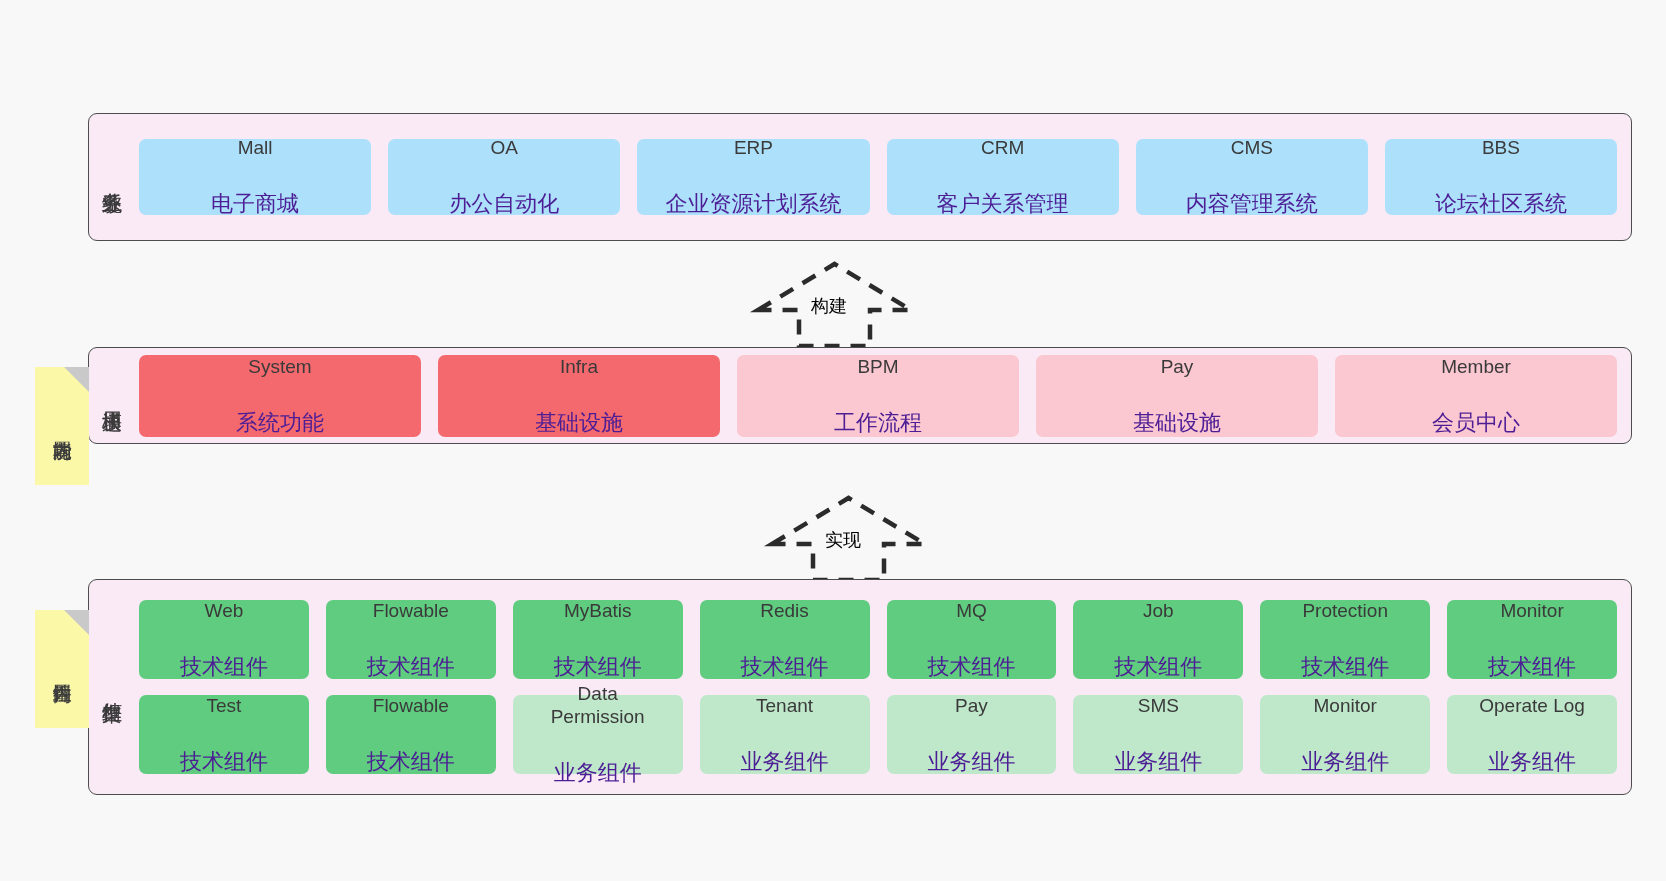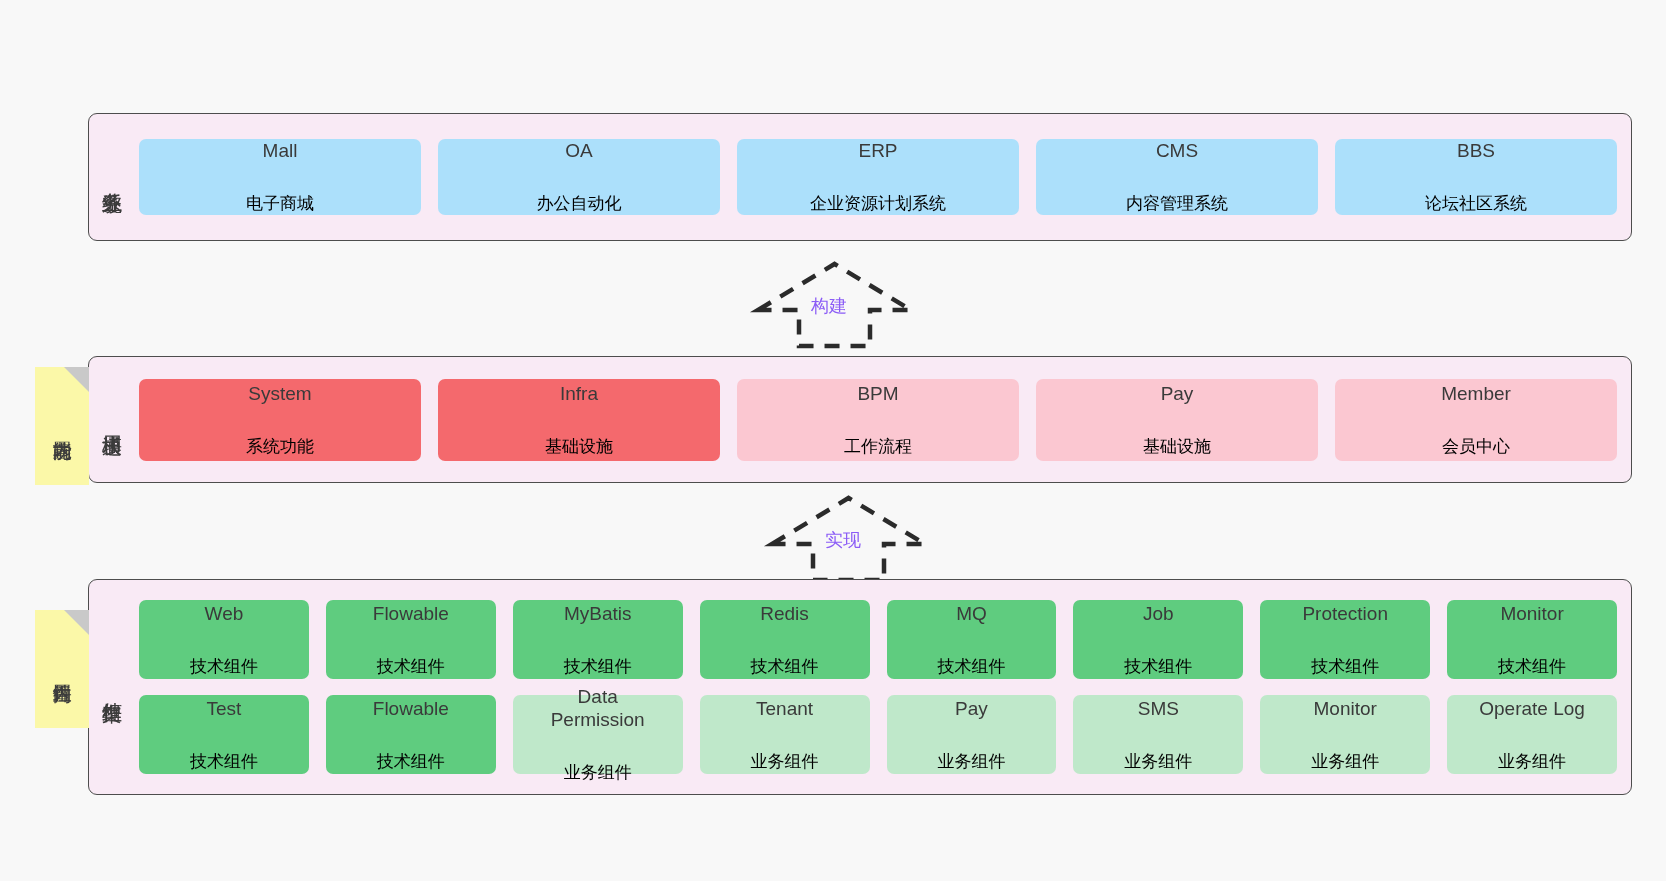--- a/index.html
+++ b/index.html
@@ -61,45 +61,45 @@
     flex-direction:column;
     align-items:center;
     justify-content:center;
     text-align:center;
     line-height:1.22;
     padding:4px 24px;
     box-sizing:border-box;
     gap:32px;
   }
   .card .t1{font-size:19px;color:#3a3a3a;}
-  .card .t2{font-size:17px;color:#000000;}
+  .card .t2{font-size:22px;color:#4c1d95;}
 
   .c-blue       {background:#ace0fb;}
   .c-red        {background:#f4696d;}
   .c-pink       {background:#fbc7d1;text-align:right;}
   .c-green      {background:#5fcc7f;}
   .c-greenlight {background:#bfe8ca;}
 
   
   #layer-business .card{height:76px;}
   #layer-modules  .card{height:82px;}
   #layer-framework .card{height:79px;}
 
   
   #layer-business {left:88px; top:113px;  width:1544px; height:128px;}
-  #layer-modules  {left:88px; top:356px;  width:1544px; height:127px;}
+  #layer-modules  {left:88px; top:347px;  width:1544px; height:97px;}
   #layer-framework{left:88px; top:579px;  width:1544px; height:216px;}
 
   
   .arrow{position:absolute;}
   .arrow svg{display:block;overflow:visible;}
   .arrow-label{
     position:absolute;
     font-size:18px;
-    color:#8b5cf6;
+    color:#000000;
     white-space:nowrap;
     user-select:none;
   }
   #arrow-build  {left:752px; top:258px; width:165px; height:92px;}
   #arrow-build  .arrow-label{left:59px; top:36px;}
   #arrow-impl   {left:766px; top:492px; width:165px; height:92px;}
   #arrow-impl   .arrow-label{left:59px; top:36px;}
 
   
   .note{
@@ -144,20 +144,24 @@
         </div>
         <div class="card c-blue">
           <span class="t1">OA</span>
           <span class="t2">办公自动化</span>
         </div>
         <div class="card c-blue">
           <span class="t1">ERP</span>
           <span class="t2">企业资源计划系统</span>
         </div>
         <div class="card c-blue">
+          <span class="t1">CRM</span>
+          <span class="t2">客户关系管理</span>
+        </div>
+        <div class="card c-blue">
           <span class="t1">CMS</span>
           <span class="t2">内容管理系统</span>
         </div>
         <div class="card c-blue">
           <span class="t1">BBS</span>
           <span class="t2">论坛社区系统</span>
         </div>
       </div>
     </div>
   </div>

